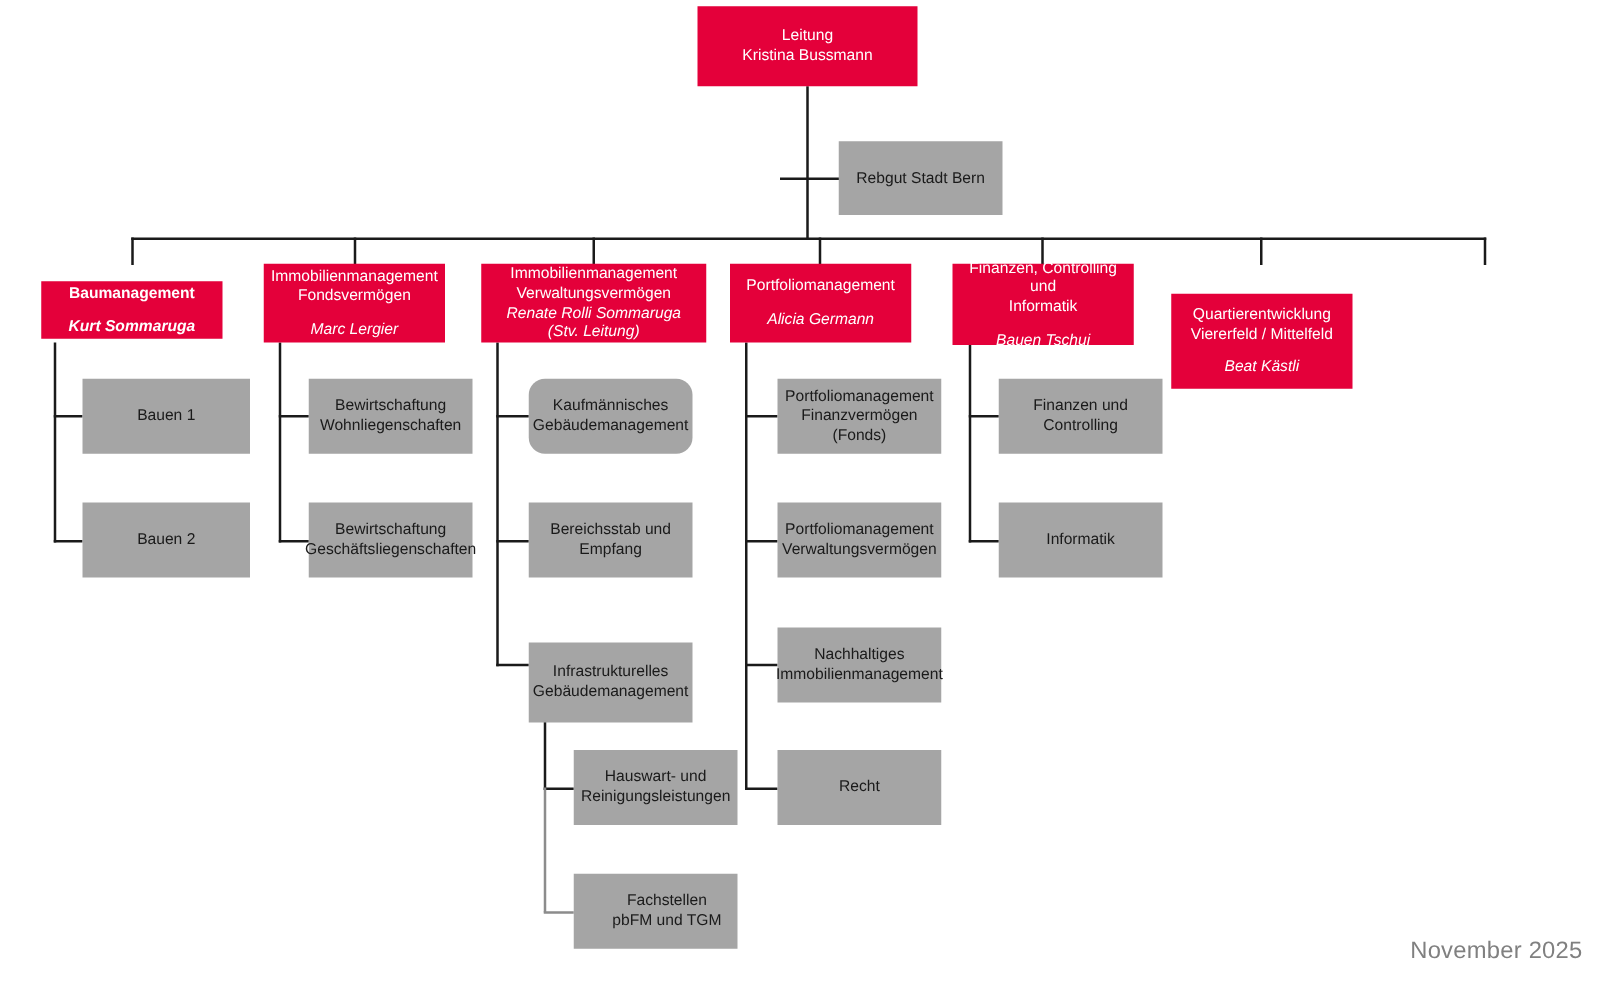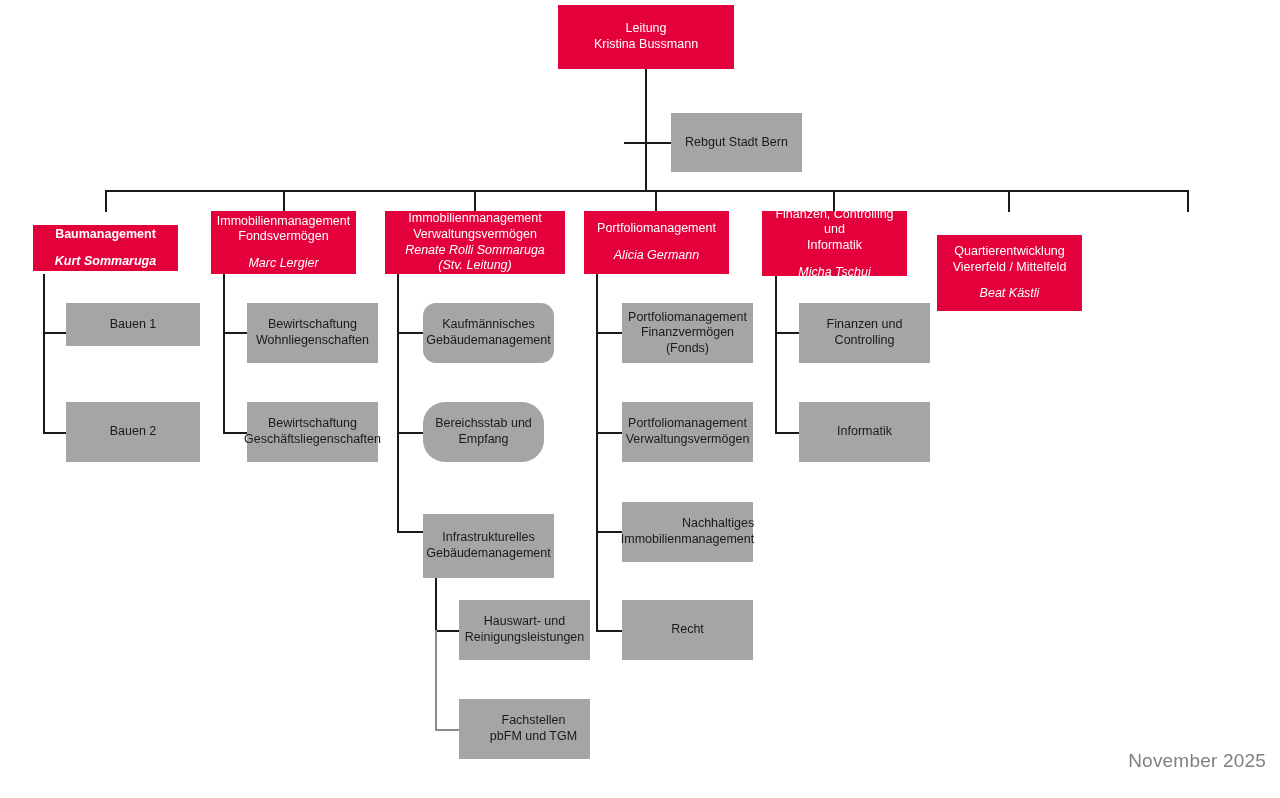--- a/index.html
+++ b/index.html
@@ -122,21 +122,21 @@
 
   <div class="node grey" style="left:671px; top:113px; width:131px; height:59px;">
     <span class="title">Rebgut Stadt Bern</span>
   </div>
 
   <div class="node red" style="left:33px; top:225px; width:145px; height:46px;font-weight:bold;">
     <span class="title">Baumanagement</span>
     <span class="person">Kurt Sommaruga</span>
   </div>
 
-  <div class="node grey" style="left:66px; top:303px; width:134px; height:43px;">
+  <div class="node grey" style="left:66px; top:303px; width:134px; height:60px;">
     <span class="title">Bauen 1</span>
   </div>
 
   <div class="node grey" style="left:66px; top:402px; width:134px; height:60px;">
     <span class="title">Bauen 2</span>
   </div>
 
   <div class="node red" style="left:211px; top:211px; width:145px; height:63px;">
     <span class="title">Immobilienmanagement
 Fondsvermögen</span>
@@ -158,21 +158,21 @@
 Verwaltungsvermögen</span>
     <span class="person">Renate Rolli Sommaruga
 (Stv. Leitung)</span>
   </div>
 
   <div class="node grey" style="left:423px; top:303px; width:131px; height:60px;border-radius:13px;">
     <span class="title">Kaufmännisches
 Gebäudemanagement</span>
   </div>
 
-  <div class="node grey" style="left:423px; top:402px; width:121px; height:60px;border-radius:22px;">
+  <div class="node grey" style="left:423px; top:402px; width:131px; height:60px;">
     <span class="title">Bereichsstab und
 Empfang</span>
   </div>
 
   <div class="node grey" style="left:423px; top:502px; width:131px; height:64px;margin-top:12px;">
     <span class="title">Infrastrukturelles
 Gebäudemanagement</span>
   </div>
 
   <div class="node grey" style="left:459px; top:600px; width:131px; height:60px;">
@@ -194,33 +194,33 @@
     <span class="title">Portfoliomanagement
 Finanzvermögen
 (Fonds)</span>
   </div>
 
   <div class="node grey" style="left:622px; top:402px; width:131px; height:60px;">
     <span class="title">Portfoliomanagement
 Verwaltungsvermögen</span>
   </div>
 
-  <div class="node grey" style="left:622px; top:502px; width:131px; height:60px;text-align:right;">
+  <div class="node grey" style="left:622px; top:502px; width:131px; height:60px;">
     <span class="title">Nachhaltiges
 Immobilienmanagement</span>
   </div>
 
   <div class="node grey" style="left:622px; top:600px; width:131px; height:60px;">
     <span class="title">Recht</span>
   </div>
 
   <div class="node red" style="left:762px; top:211px; width:145px; height:65px;">
     <span class="title">Finanzen, Controlling und
 Informatik</span>
-    <span class="person">Micha Tschui</span>
+    <span class="person">Bauen Tschui</span>
   </div>
 
   <div class="node grey" style="left:799px; top:303px; width:131px; height:60px;">
     <span class="title">Finanzen und
 Controlling</span>
   </div>
 
   <div class="node grey" style="left:799px; top:402px; width:131px; height:60px;">
     <span class="title">Informatik</span>
   </div>

